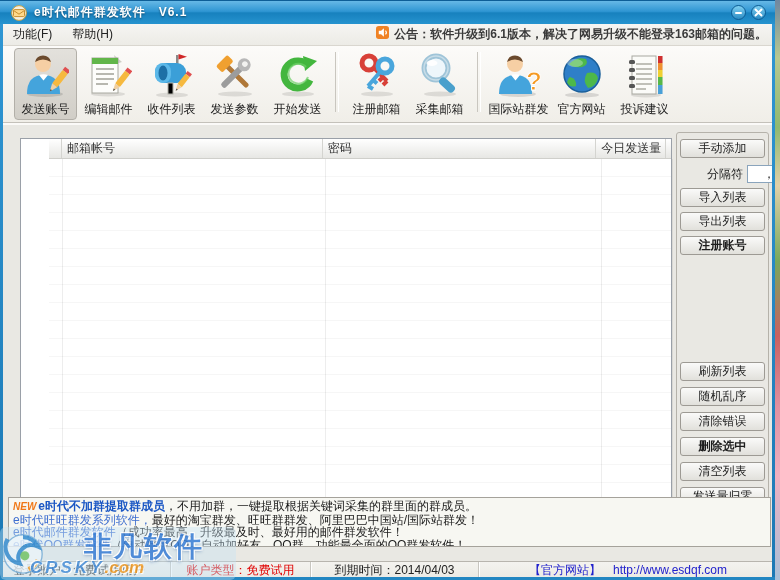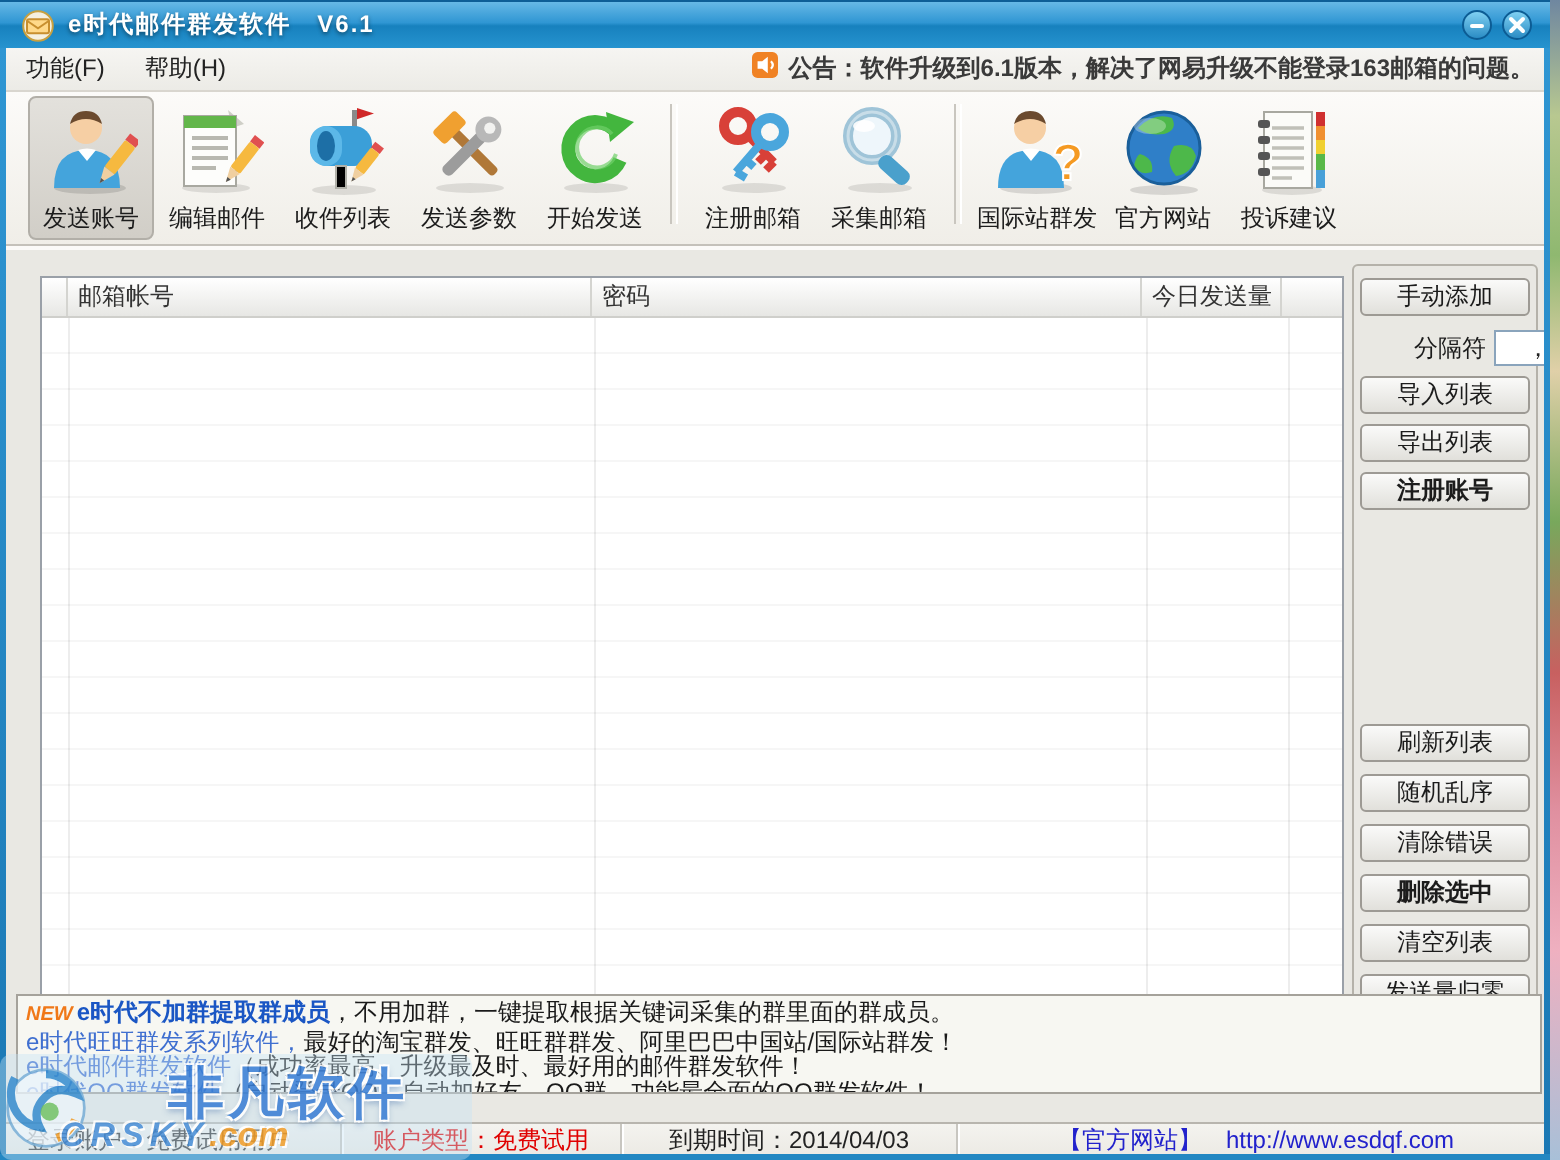--- a/index.html
+++ b/index.html
@@ -41,21 +41,21 @@
     border:1px solid #b2afa8;}
   .tb-item svg{display:block;flex:0 0 auto;}
   .tb-label{font-size:12px;color:#1c1c1c;margin-top:3px;white-space:nowrap;}
   .tb-sep{width:2px;height:60px;margin:6px 6px 0 6px;border-left:1px solid #c9c6bf;
     border-right:1px solid #ffffff;}
   .toolbar-underline{position:absolute;left:3px;top:122px;width:772px;height:3px;
     border-top:1px solid #c4c1ba;background:#fbfaf8;box-sizing:border-box;}
   
   .main{position:absolute;left:3px;top:125px;width:772px;height:384px;background:#e9e8e3;}
   .accounts-table{position:absolute;left:20px;top:138px;width:652px;height:367px;
-    background:#ffffff;border:1px solid #9aa0a8;box-sizing:border-box;}
+    background:#ffffff;border:1px solid #9aa0a8;box-sizing:border-box;padding-left:28px;}
   .t-header{display:flex;height:19px;background:linear-gradient(180deg,#ffffff,#e7e7e4);
     border-bottom:1px solid #cfcfcb;}
   .t-cell{border-right:1px solid #d4d4d0;font-size:12px;color:#333;display:flex;
     align-items:center;padding-left:5px;box-sizing:border-box;cursor:default;}
   .t-body{position:relative;height:346px;
     background:repeating-linear-gradient(180deg,#ffffff 0 17px,rgba(0,0,0,0.035) 17px 18px);}
   .col-line{position:absolute;top:0;bottom:0;width:1px;background:rgba(0,0,0,0.07);}
   
   .side-panel{position:absolute;left:676px;top:132px;width:93px;height:378px;
     border:1px solid #b5b2aa;border-radius:3px;box-sizing:border-box;}

